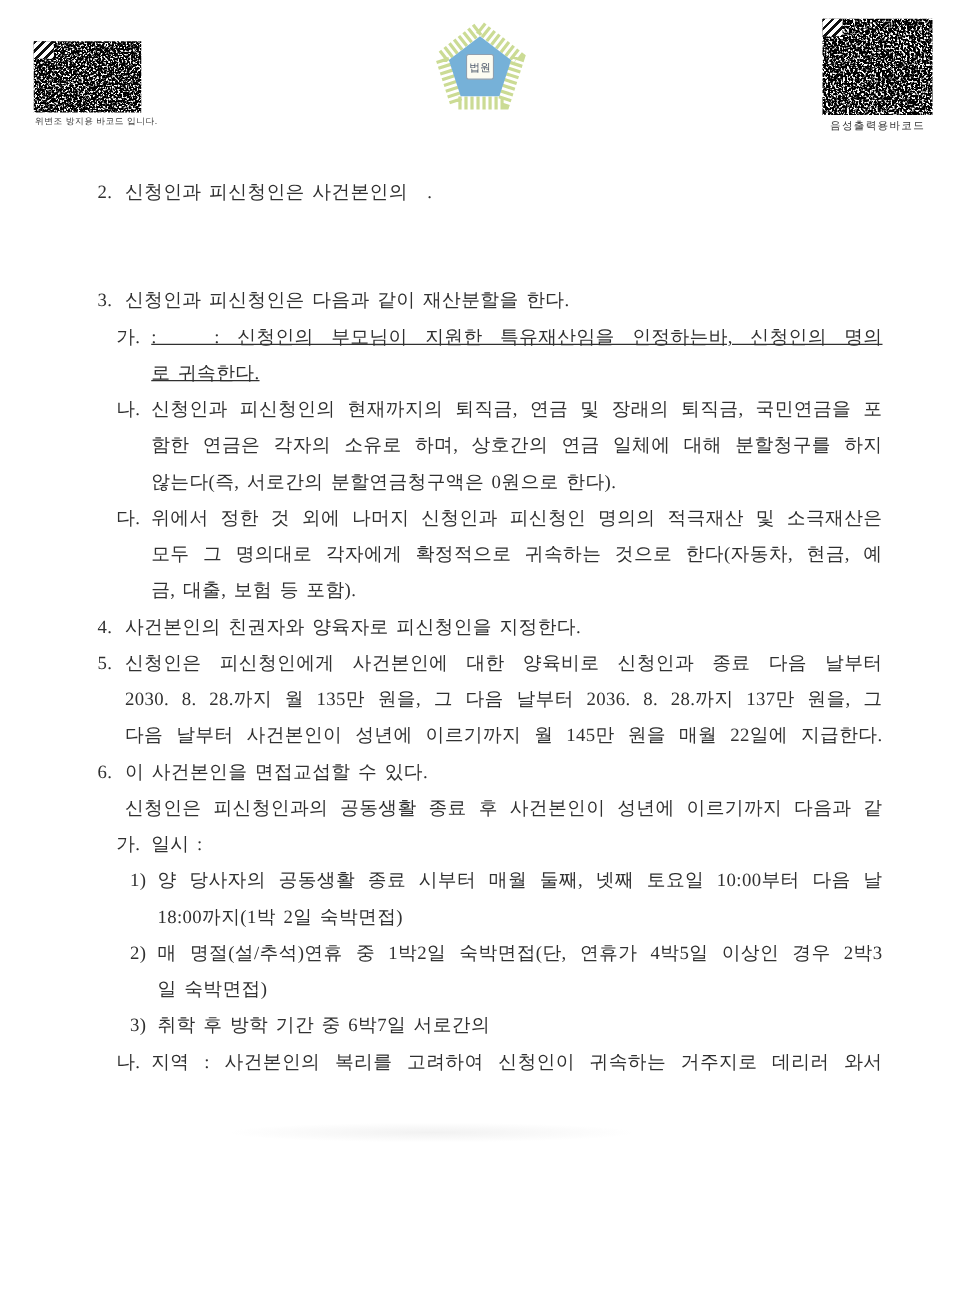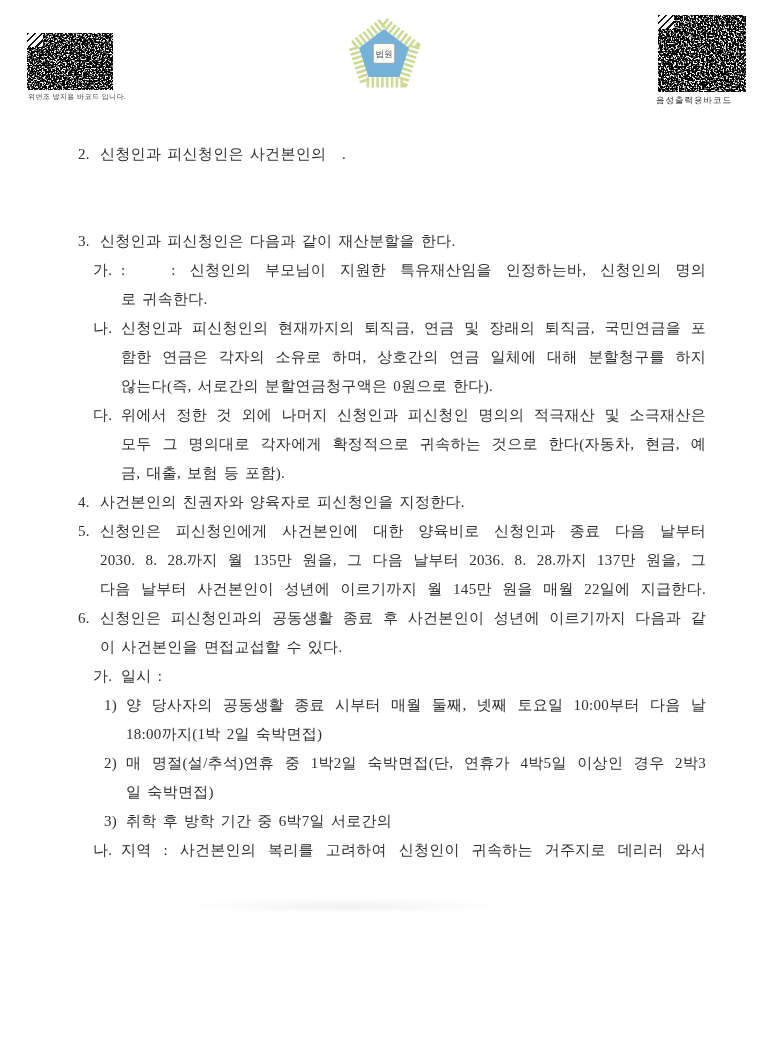--- a/index.html
+++ b/index.html
@@ -12,33 +12,33 @@
   .bc-left{position:absolute;left:27px;top:33px;width:86px;height:57px;}
   .bc-corner{position:absolute;width:16px;height:14px;left:0;top:0;
     background:repeating-linear-gradient(135deg,#111 0 2px,#fff 2px 5px);}
   .bc-left-caption{position:absolute;left:28px;top:92px;font-size:7px;color:#3a3a3a;
     font-family:"Liberation Sans","DejaVu Sans",sans-serif;letter-spacing:.4px;}
   .emblem{position:absolute;left:338px;top:10px;width:92px;height:86px;}
   .site-url{position:absolute;left:655px;top:3px;width:94px;text-align:center;
     font-size:8.5px;color:#2a2a2a;font-family:"Liberation Sans","DejaVu Sans",sans-serif;
     letter-spacing:.3px;margin-top:42px;}
   .bc-right{position:absolute;left:658px;top:15px;width:88px;height:77px;}
-  .bc-right-caption{position:absolute;left:656px;top:95px;width:92px;text-align:left;
+  .bc-right-caption{position:absolute;left:656px;top:95px;width:92px;text-align:center;
     font-size:8.5px;color:#2f2f2f;font-family:Liberation Serif, serif;
     letter-spacing:1px;}
   
   .content{position:absolute;left:0;top:140px;width:768px;}
   .para{position:relative;font-size:15px;line-height:29px;letter-spacing:.3px;
     word-spacing:2px;}
   .plabel{position:absolute;top:0;}
   .lv0 .plabel{left:78px;}
   .lv0 .lines{margin-left:100px;margin-right:62px;}
   .lv1 .plabel{left:93px;}
   .lv1 .lines{margin-left:121px;margin-right:62px;}
-  .lv1c .lines{margin-left:121px;margin-right:62px;}
+  .lv1c .lines{margin-left:121px;margin-right:62px;text-decoration:underline;}
   .lv2 .plabel{left:104px;}
   .lv2 .lines{margin-left:126px;margin-right:62px;}
   .line{white-space:normal;}
   .line.j{text-align:justify;text-align-last:justify;}
   .gap-after{margin-bottom:58px;}
   .smudge{position:absolute;left:180px;top:898px;width:330px;height:16px;
     background:radial-gradient(ellipse at center,rgba(120,120,120,.10),rgba(120,120,120,0) 70%);}
 </style>
 </head>
 <body>
@@ -145,22 +145,22 @@
       <div class="lines">
         <div class="line j">신청인은 피신청인에게 사건본인에 대한 양육비로 신청인과 종료 다음 날부터</div>
         <div class="line j">2030. 8. 28.까지 월 135만 원을, 그 다음 날부터 2036. 8. 28.까지 137만 원을, 그</div>
         <div class="line j">다음 날부터 사건본인이 성년에 이르기까지 월 145만 원을 매월 22일에 지급한다.</div>
       </div>
     </div>
 
     <div class="para lv0">
       <span class="plabel">6.</span>
       <div class="lines">
+        <div class="line">이 사건본인을 면접교섭할 수 있다.</div>
         <div class="line j">신청인은 피신청인과의 공동생활 종료 후 사건본인이 성년에 이르기까지 다음과 같</div>
-        <div class="line">이 사건본인을 면접교섭할 수 있다.</div>
       </div>
     </div>
 
     <div class="para lv1">
       <span class="plabel">가.</span>
       <div class="lines">
           <div class="line">일시 :</div>
         </div>
     </div>
 

